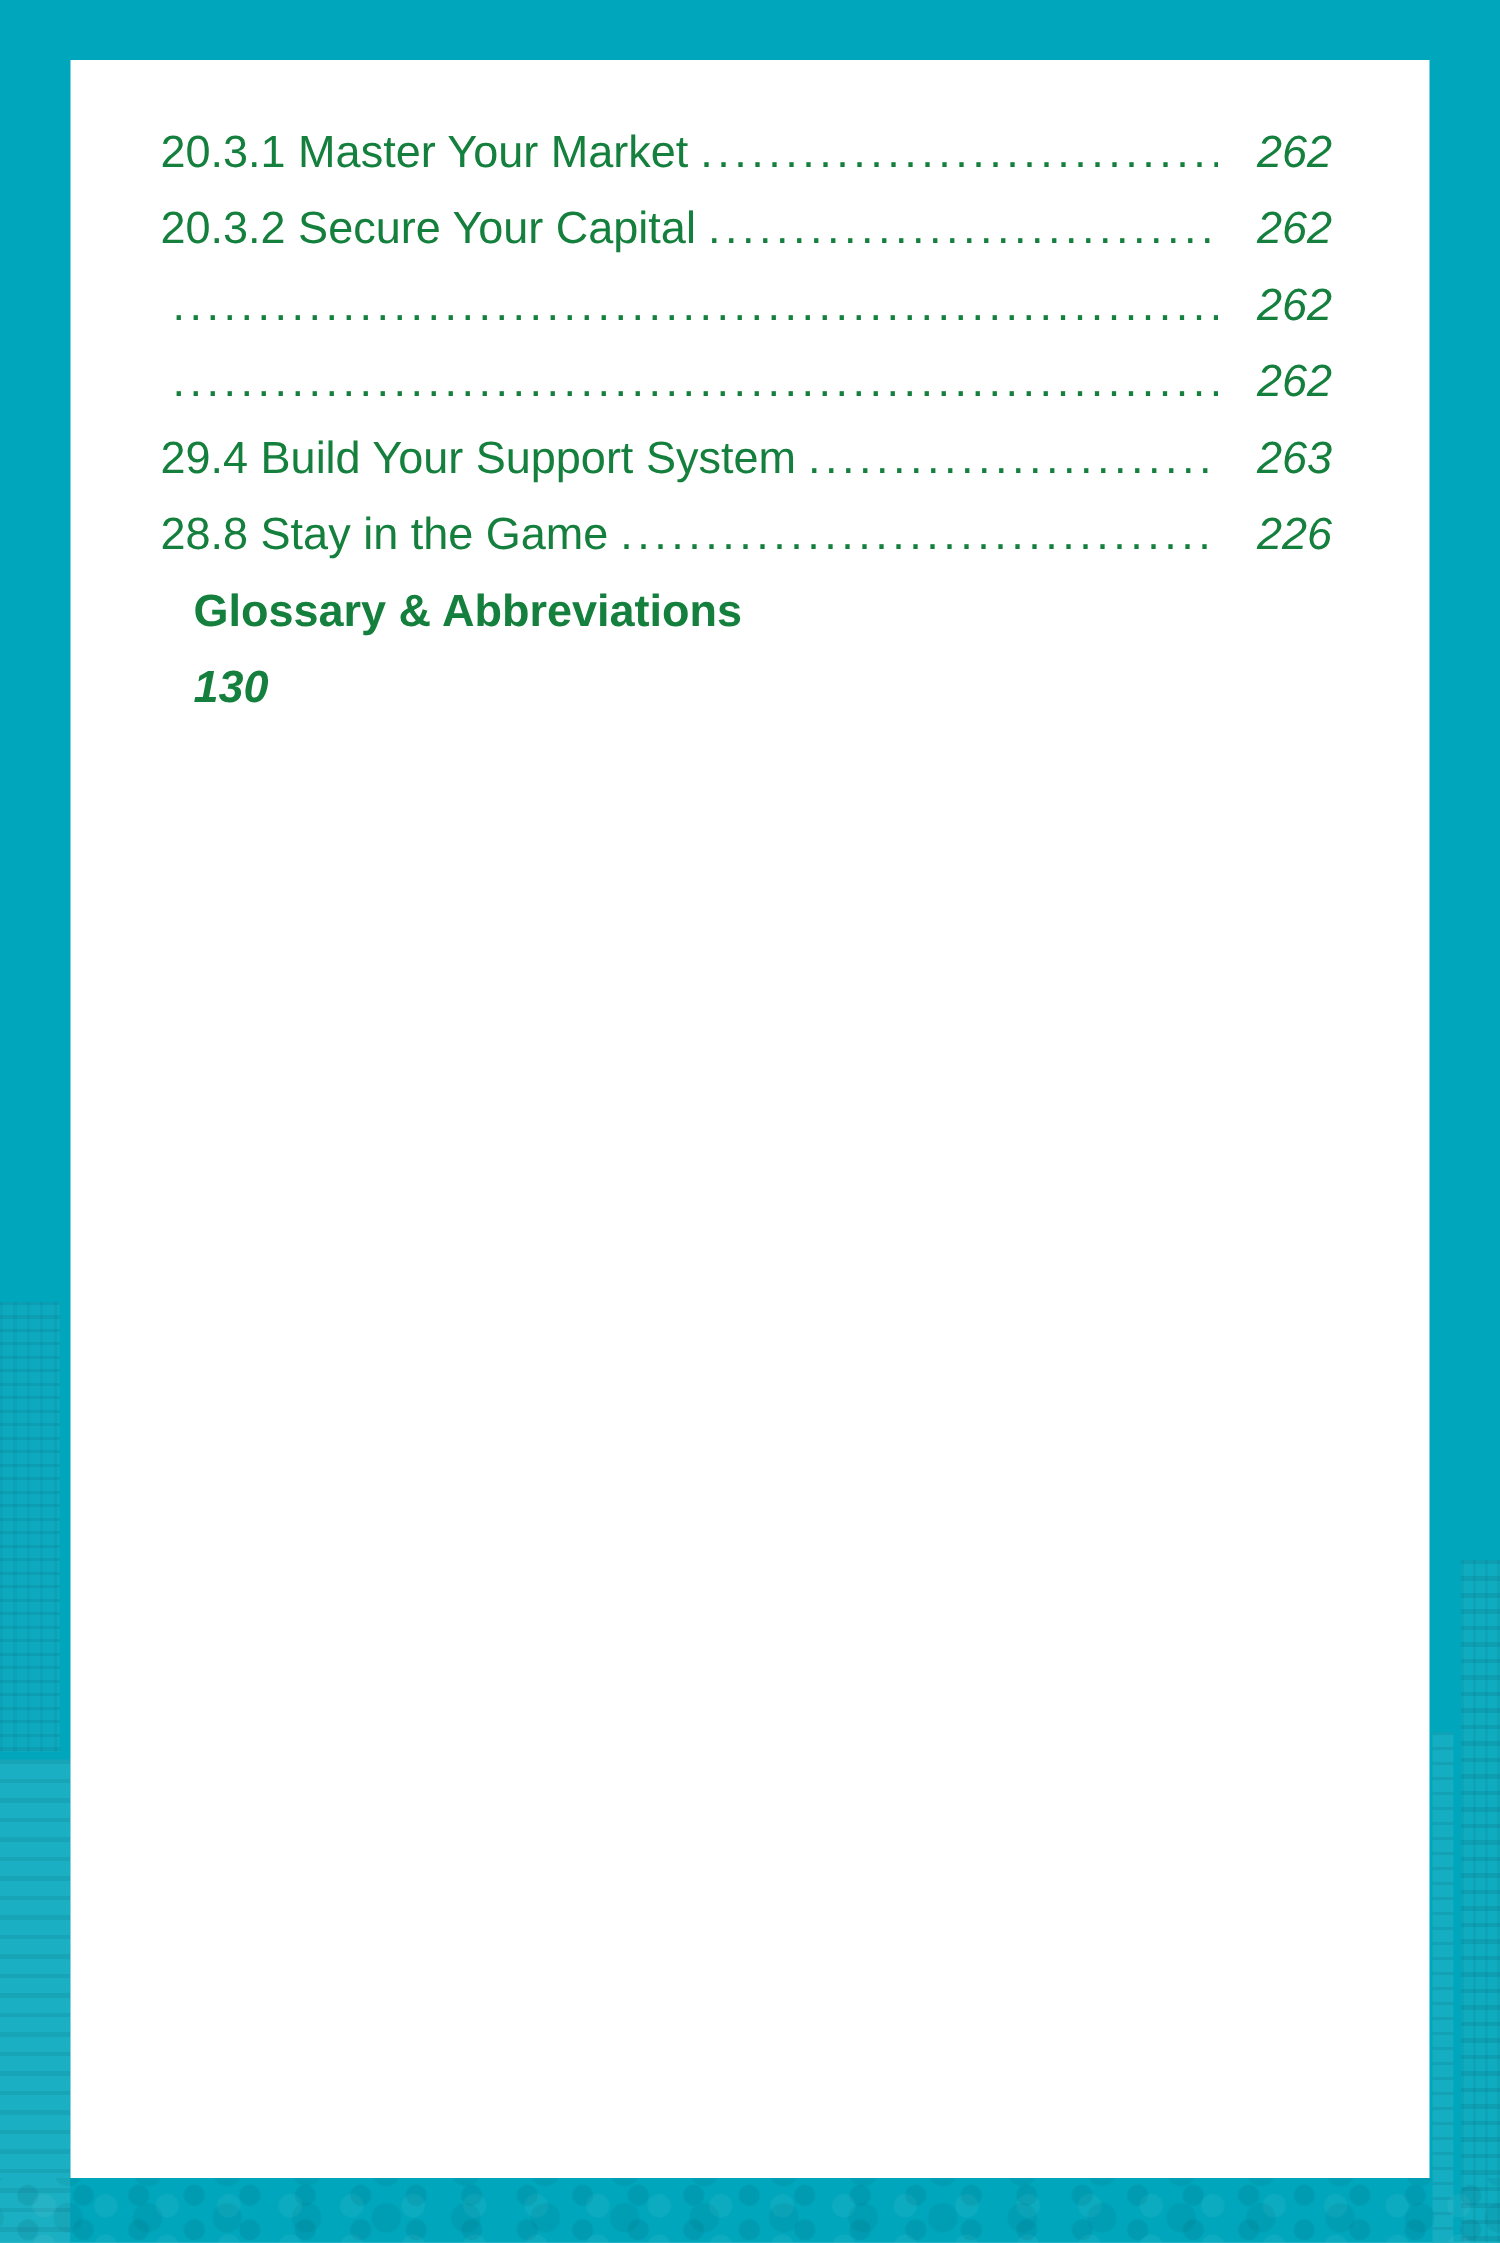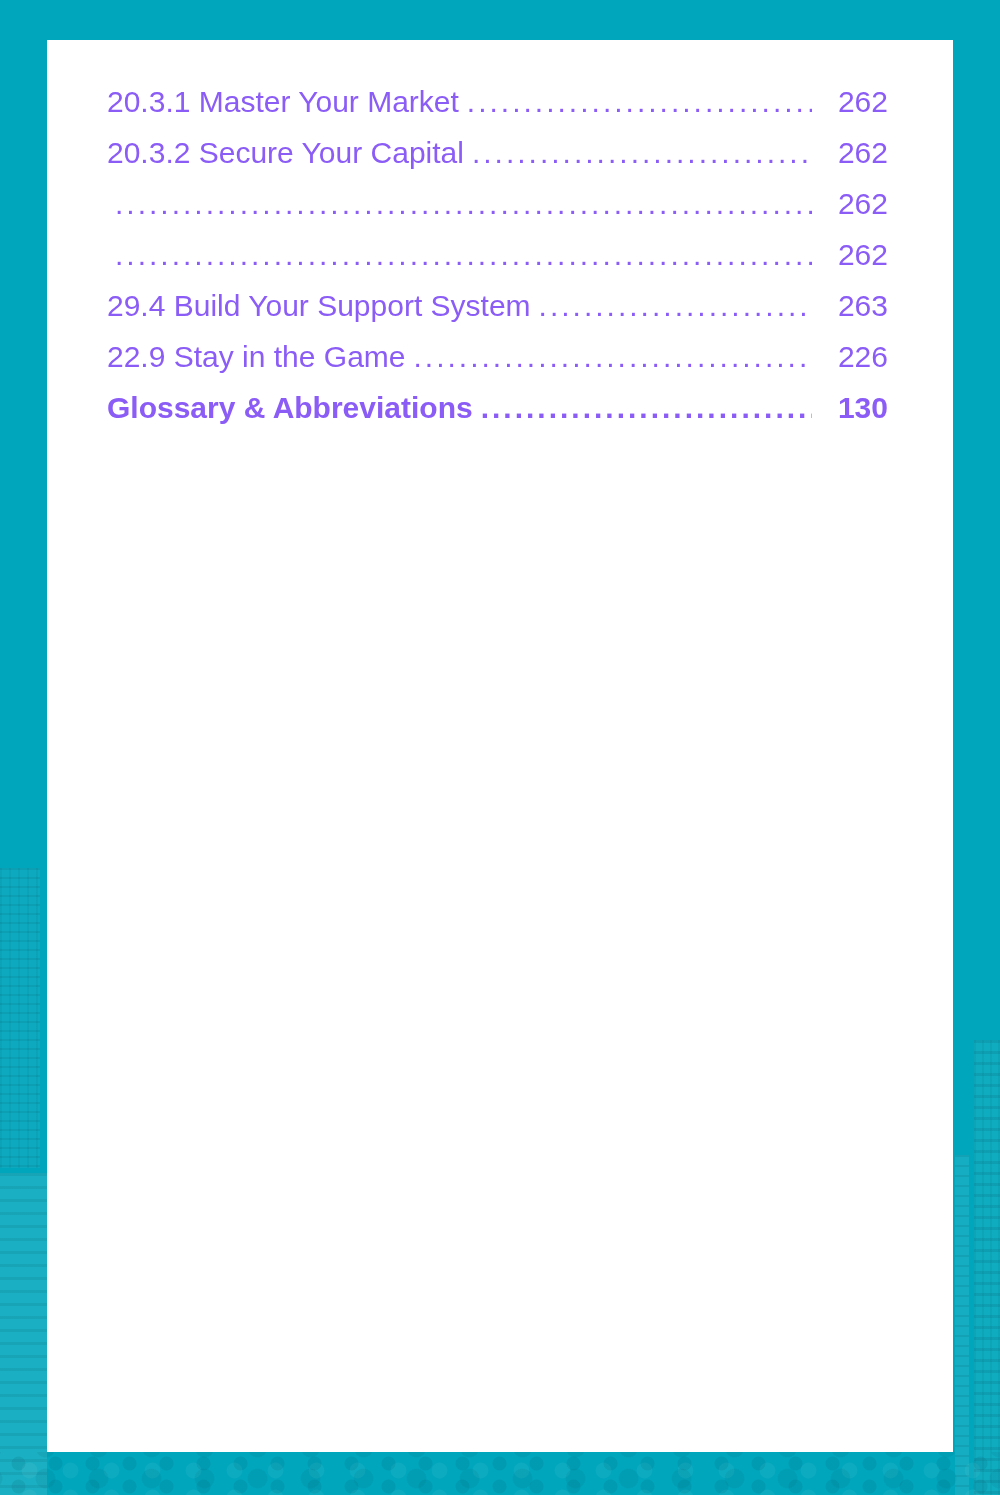--- a/index.html
+++ b/index.html
@@ -73,53 +73,55 @@
     position: absolute;
     left: 47px;
     top: 40px;
     width: 906px;
     height: 1412px;
     background: #ffffff;
   }
 
   .toc {
     padding: 36px 65px 0 60px;
-    color: #8b5cf6;
+    color: #15803d;
   }
 
   .toc-row {
     display: flex;
     align-items: baseline;
     height: 51px;
     line-height: 51px;
     font-size: 30px;
     font-weight: 400;
     white-space: nowrap;
   }
   .toc-row.bold {
     font-weight: 700;
+    flex-direction: column;
   }
   .toc-title {
     flex: none;
   }
   .leader {
     flex: 1 1 auto;
     overflow: hidden;
     white-space: nowrap;
     margin: 0 4px 0 8px;
     min-width: 0;
   }
   .leader::after {
     content: "..........................................................................................";
     letter-spacing: 3px;
   }
   .toc-page {
     flex: none;
     margin-left: 22px;
     text-align: left;
+    font-style: italic;
   }
 </style>
 </head>
 <body>
 
 <div class="frame">
   <div class="skyline-left">
     <div class="tower-a"></div>
     <div class="tower-b"></div>
   </div>
@@ -155,21 +157,21 @@
   </div>
 
   <div class="toc-row">
     <span class="toc-title">29.4 Build Your Support System</span>
     <span class="leader"></span>
     <span class="toc-page">263</span>
   </div>
 
 
   <div class="toc-row">
-    <span class="toc-title">22.9 Stay in the Game</span>
+    <span class="toc-title">28.8 Stay in the Game</span>
     <span class="leader"></span>
     <span class="toc-page">226</span>
   </div>
 
   <div class="toc-row bold">
     <span class="toc-title">Glossary &amp; Abbreviations</span>
     <span class="leader"></span>
     <span class="toc-page">130</span>
   </div>
 </div>

